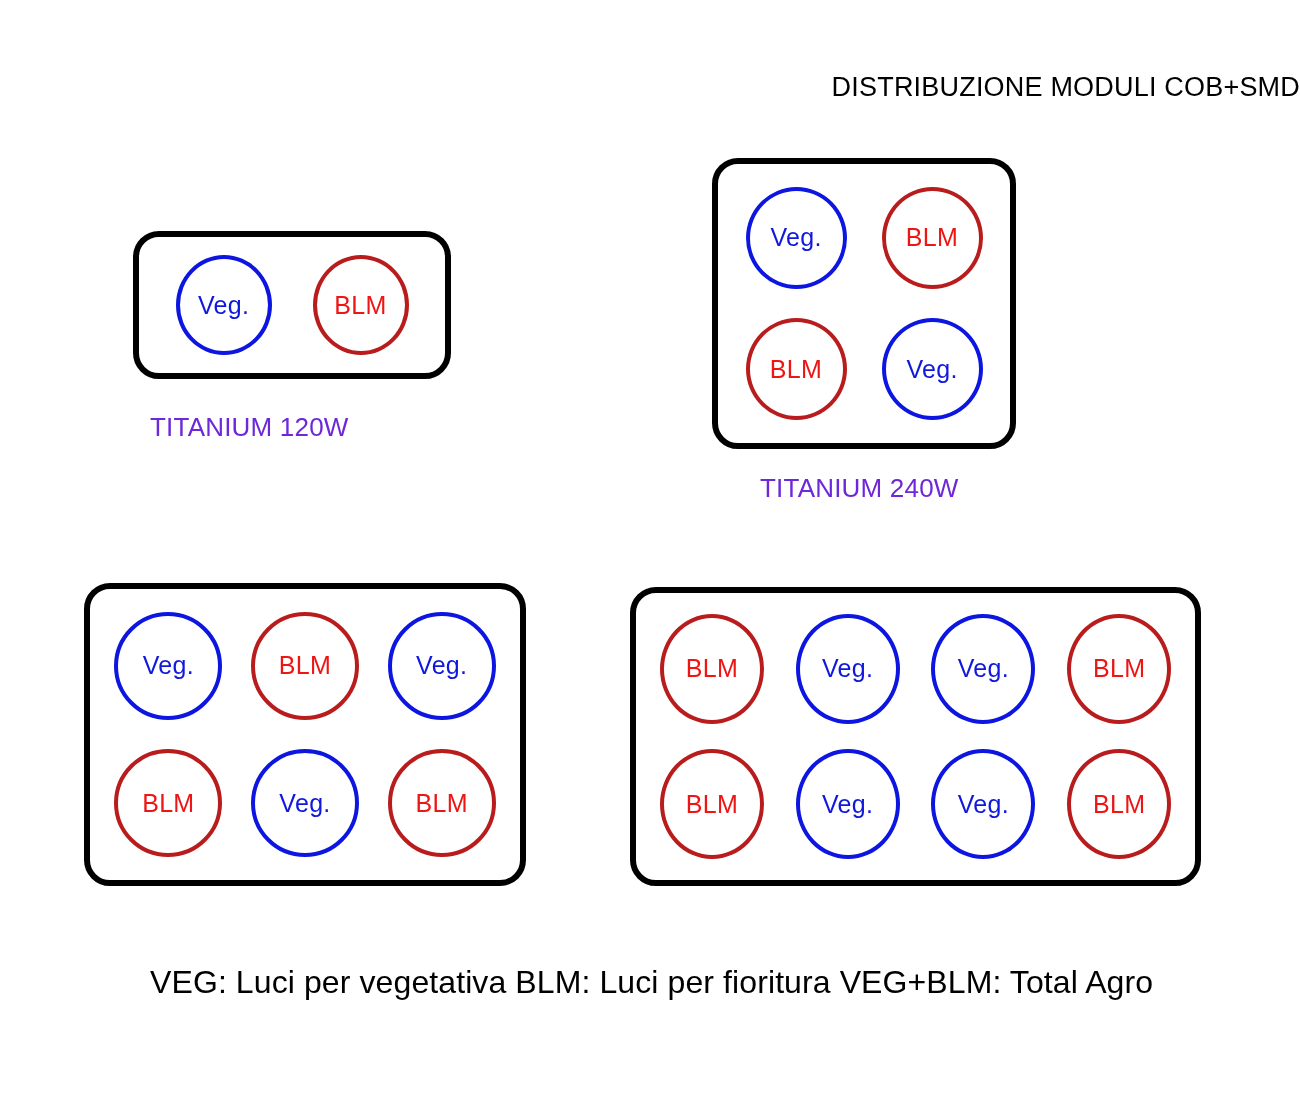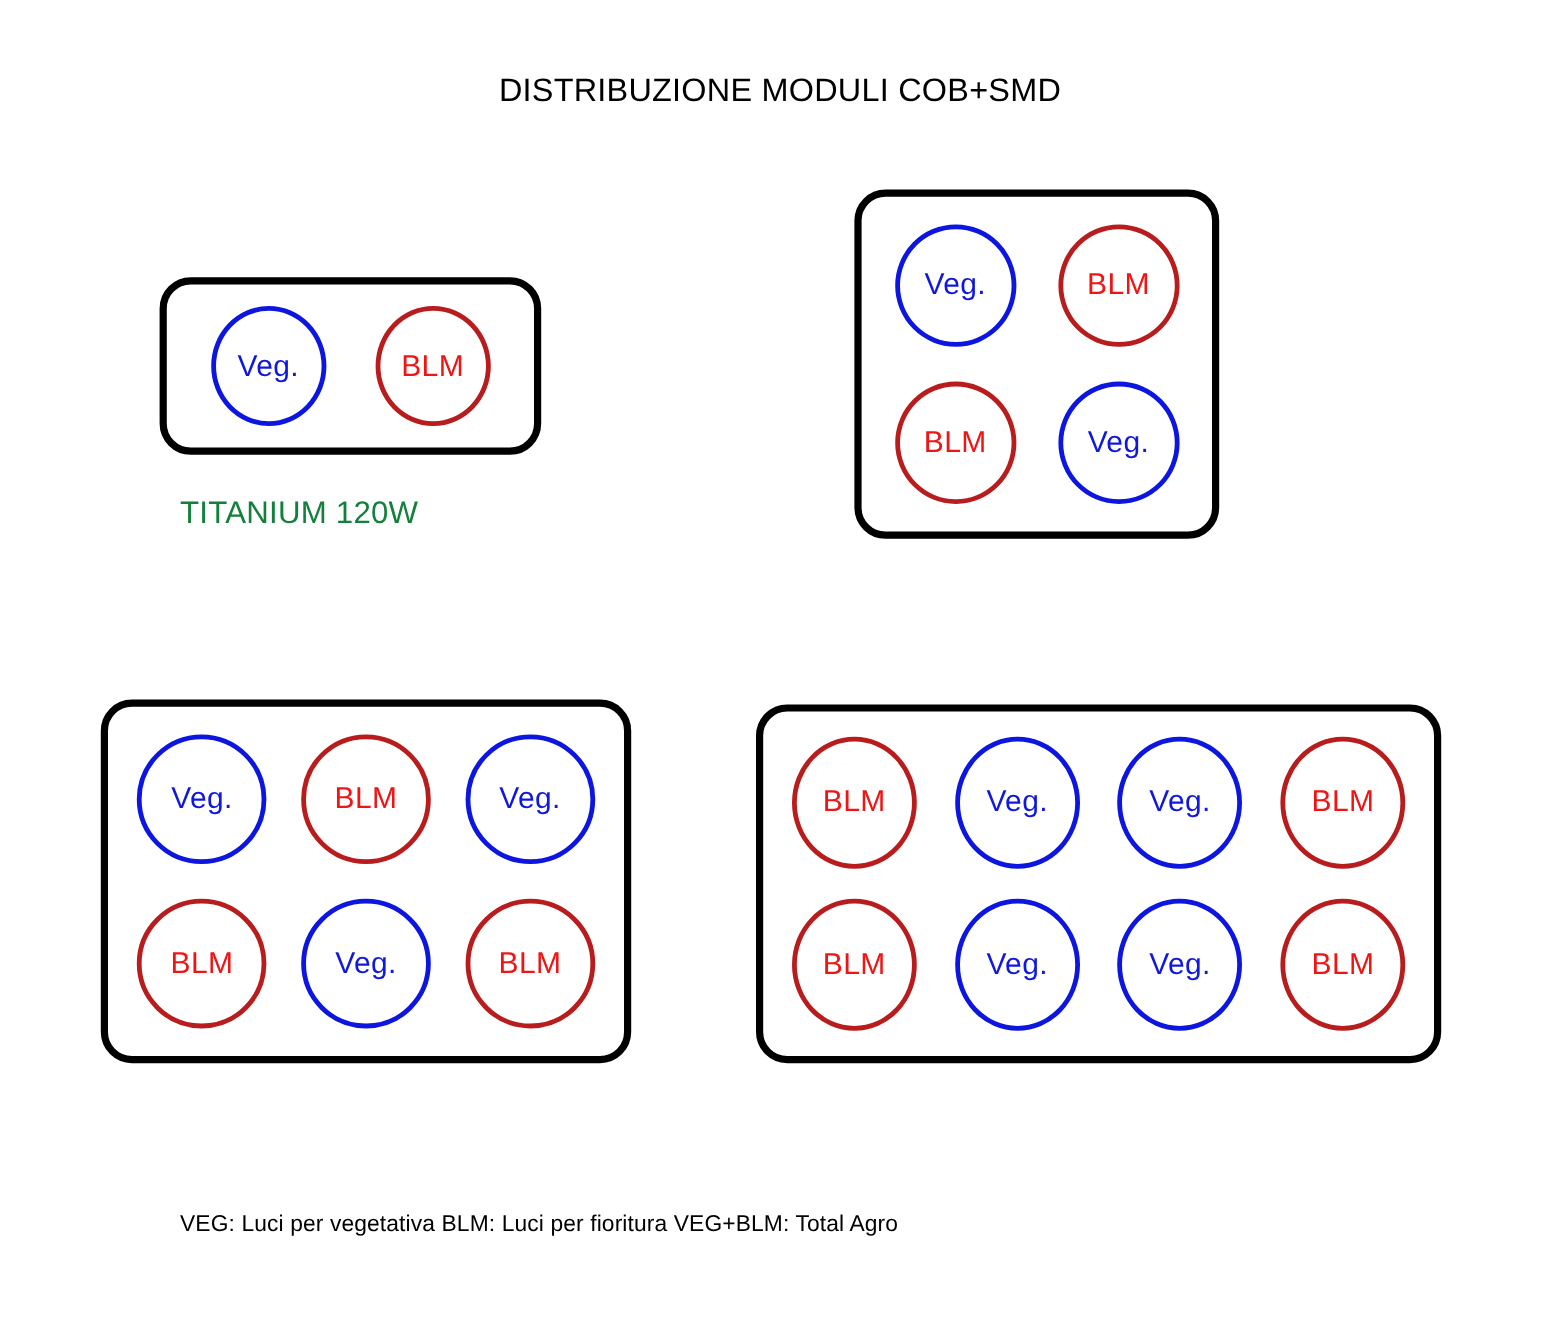--- a/index.html
+++ b/index.html
@@ -21,23 +21,23 @@
     position: absolute;
     left: 0;
     top: 0;
     width: 1300px;
     height: 1100px;
   }
 
   .diagram-title {
     position: absolute;
     left: 0;
-    top: 60px;
+    top: 72px;
     width: 1300px;
-    text-align: center;
+    text-align: right;
     font-size: 27px;
     letter-spacing: 0.2px;
     color: #000000;
     white-space: nowrap;
   }
 
   
   .fixture {
     position: absolute;
   }
@@ -85,21 +85,21 @@
     border: 4px solid #b91c1c;
   }
   .module.blm .module-label {
     color: #ee1515;
   }
 
   .fixture-caption {
     position: absolute;
     font-size: 26px;
     letter-spacing: 0.2px;
-    color: #15803d;
+    color: #6d28d9;
     white-space: nowrap;
   }
 
   
   #fixture-120 { left: 133px; top: 231px; width: 318px; height: 148px; }
   #fixture-120 .fixture-body { width: 318px; height: 148px; }
   #fixture-120 .module-grid { grid-template-columns: repeat(2, 1fr); padding: 0 22px; }
   #fixture-120 .module { width: 96px; height: 100px; }
   #cap-120 { left: 150px; top: 412px; }
 
@@ -117,22 +117,22 @@
 
   #fixture-480 { left: 630px; top: 587px; width: 571px; height: 299px; }
   #fixture-480 .fixture-body { width: 571px; height: 299px; }
   #fixture-480 .module-grid { grid-template-columns: repeat(4, 1fr); grid-template-rows: repeat(2, 1fr); padding: 14px 14px; }
   #fixture-480 .module { width: 104px; height: 110px; }
   #cap-480 { left: 760px; top: 923px; }
 
   .legend {
     position: absolute;
     left: 150px;
-    top: 1010px;
-    font-size: 19px;
+    top: 964px;
+    font-size: 32px;
     letter-spacing: 0.1px;
     color: #000000;
     white-space: nowrap;
   }
 </style>
 </head>
 <body>
 
 <div id="page-root">
 
@@ -161,20 +161,21 @@
         <span class="module-label">BLM</span>
       </div>
       <div class="module blm">
         <span class="module-label">BLM</span>
       </div>
       <div class="module veg">
         <span class="module-label">Veg.</span>
       </div>
     </div>
   </div>
+  <div class="fixture-caption" id="cap-240">TITANIUM 240W</div>
 
   <div class="fixture" id="fixture-360">
     <div class="fixture-body"></div>
     <div class="module-grid">
       <div class="module veg">
         <span class="module-label">Veg.</span>
       </div>
       <div class="module blm">
         <span class="module-label">BLM</span>
       </div>

